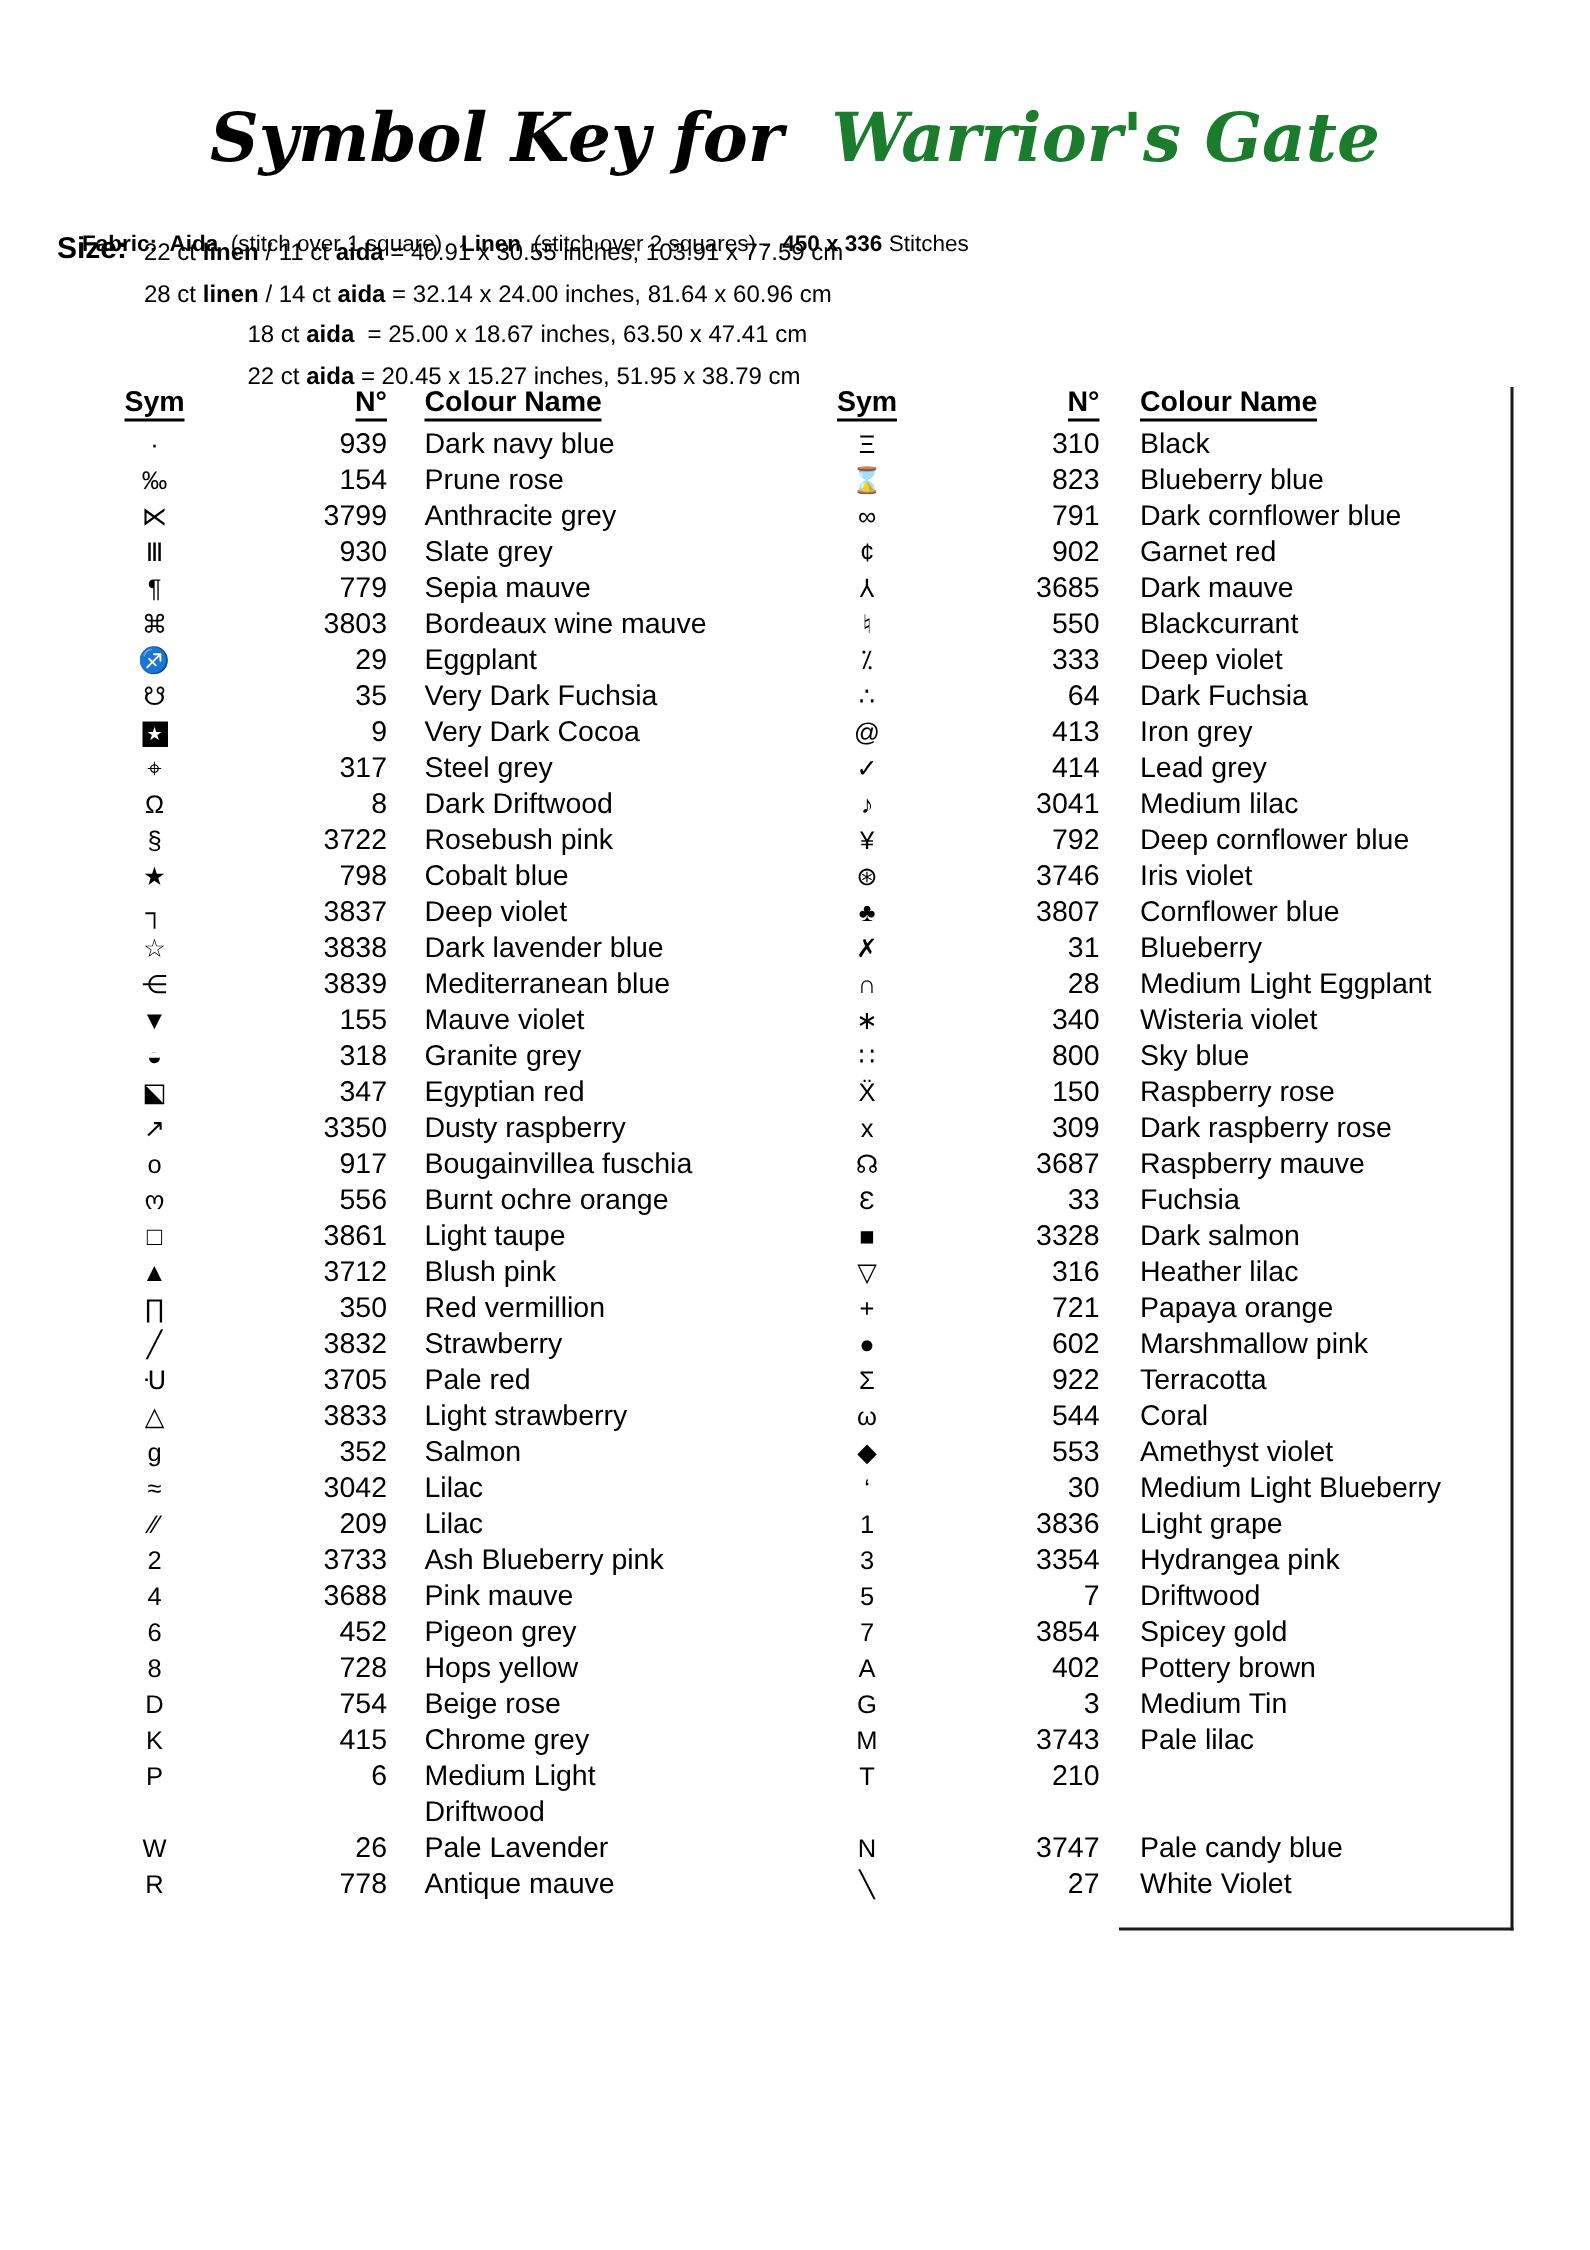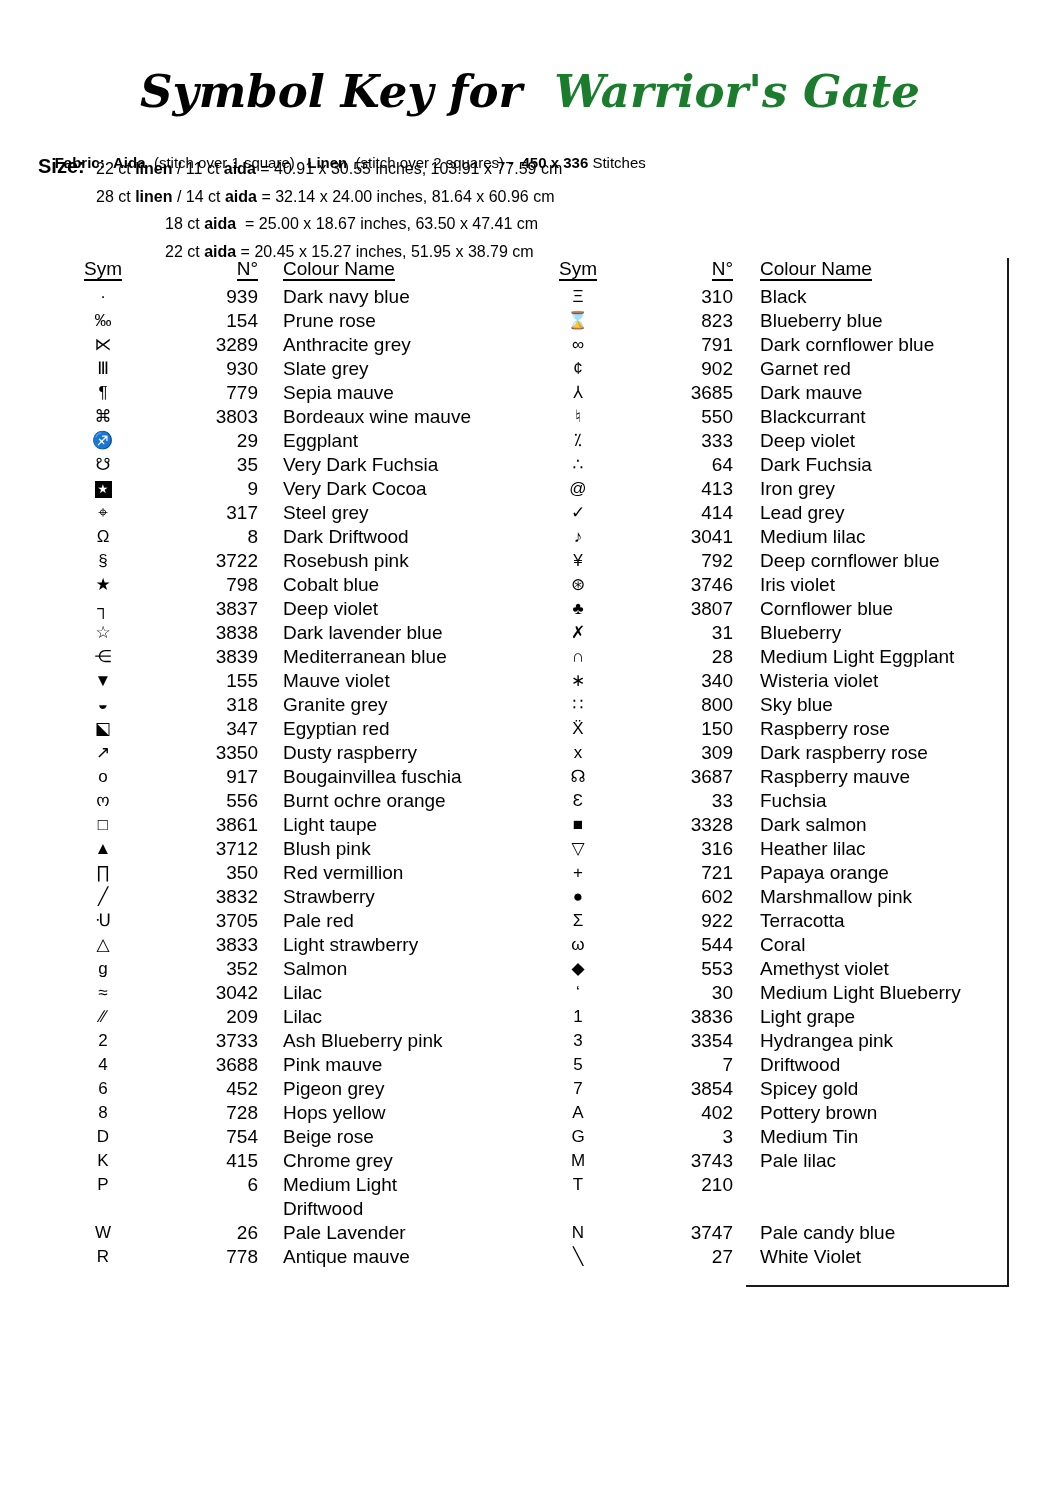--- a/index.html
+++ b/index.html
@@ -18,21 +18,21 @@
   .kcol{position:absolute;top:0;}
   .kcol.left{left:0;width:462px;}
   .kcol.right{left:470px;width:480px;}
   .krow{display:grid;min-height:24px;line-height:24px;font-size:19px;}
   .kcol.left  .krow{grid-template-columns:86px 112px 1fr;}
   .kcol.right .krow{grid-template-columns:96px 107px 1fr;}
   .krow .sym{text-align:center;font-size:17px;}
   .krow .num{text-align:right;font-variant-numeric:tabular-nums;}
   .krow .name{padding-left:25px;white-space:pre-line;}
   .kcol.right .krow .name{padding-left:27px;}
-  .krow.head{font-weight:normal;margin-bottom:4px;}
+  .krow.head{font-weight:bold;margin-bottom:4px;}
   .krow.head .u{border-bottom:2px solid #000;display:inline-block;line-height:20px;}
   .krow.head .sym{font-size:19px;}
   .krow.spacer{min-height:24px;}
   .sym .inv{display:inline-block;background:#000;color:#fff;width:17px;height:17px;
             line-height:17px;font-size:12px;text-align:center;vertical-align:1px;}
   .sym .flip{display:inline-block;transform:scaleX(-1);}
   .vline{position:absolute;left:1007px;top:258px;width:2px;height:1029px;background:#1a1a1a;}
   .hline{position:absolute;left:746px;top:1285px;width:263px;height:2px;background:#1a1a1a;}
 </style>
 </head>
@@ -62,21 +62,21 @@
           <span class="num">939</span>
           <span class="name">Dark navy blue</span>
         </div>
         <div class="krow">
           <span class="sym">‰</span>
           <span class="num">154</span>
           <span class="name">Prune rose</span>
         </div>
         <div class="krow">
           <span class="sym">⋉</span>
-          <span class="num">3289</span>
+          <span class="num">3799</span>
           <span class="name">Anthracite grey</span>
         </div>
         <div class="krow">
           <span class="sym">Ⅲ</span>
           <span class="num">930</span>
           <span class="name">Slate grey</span>
         </div>
         <div class="krow">
           <span class="sym">¶</span>
           <span class="num">779</span>

